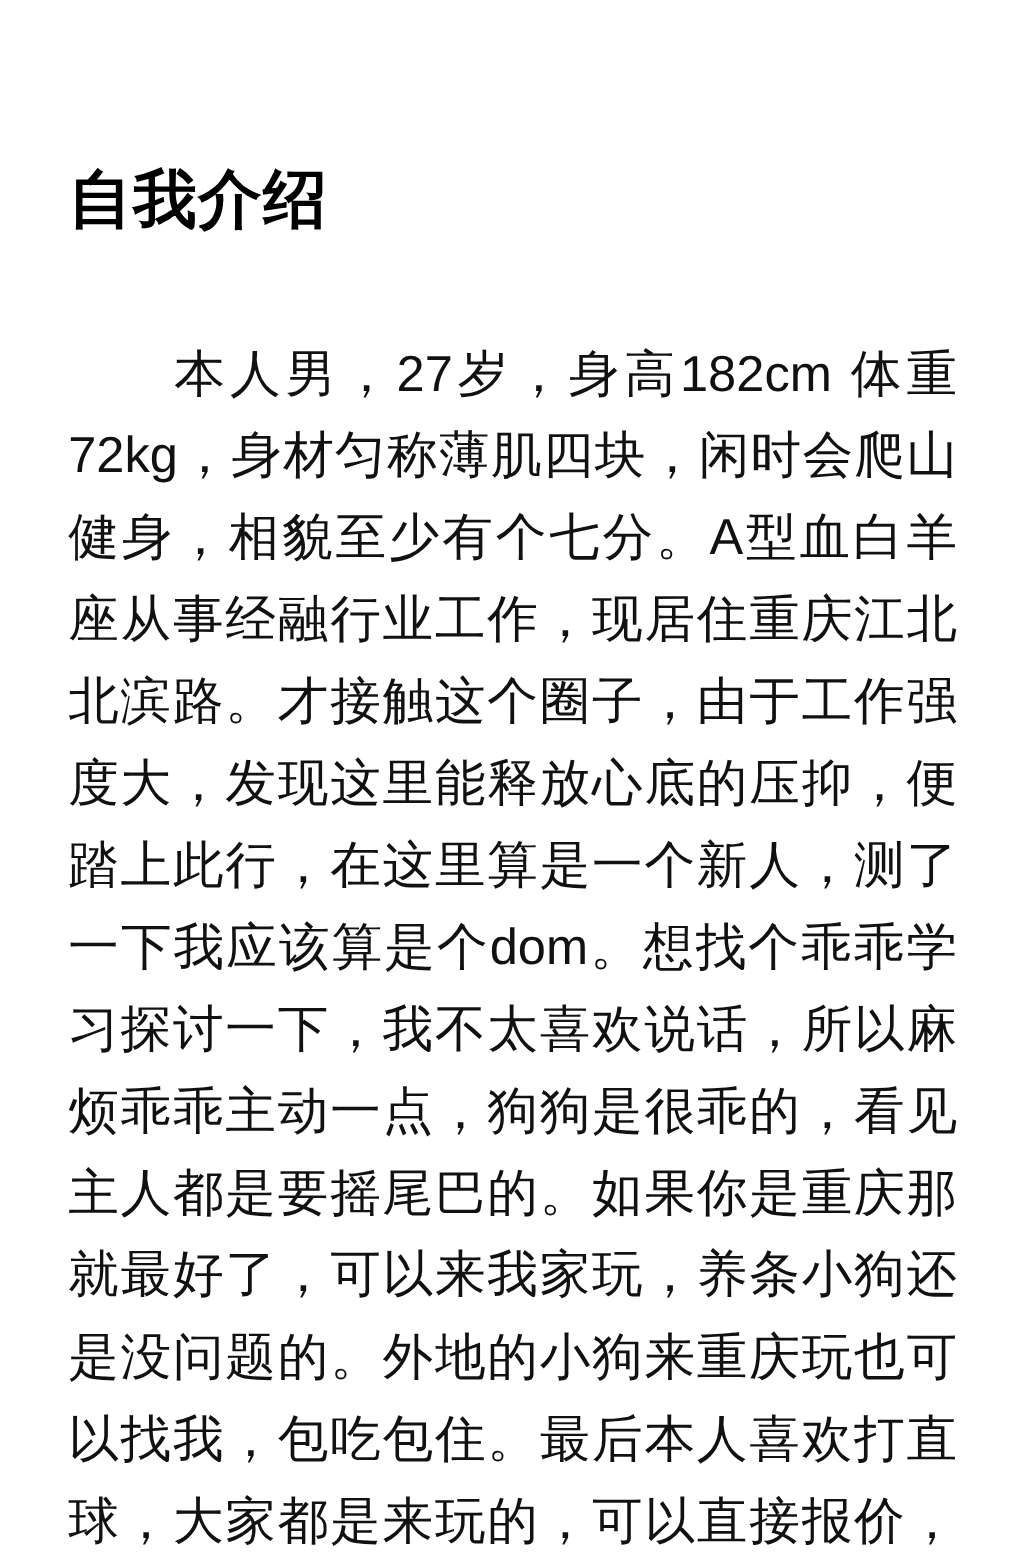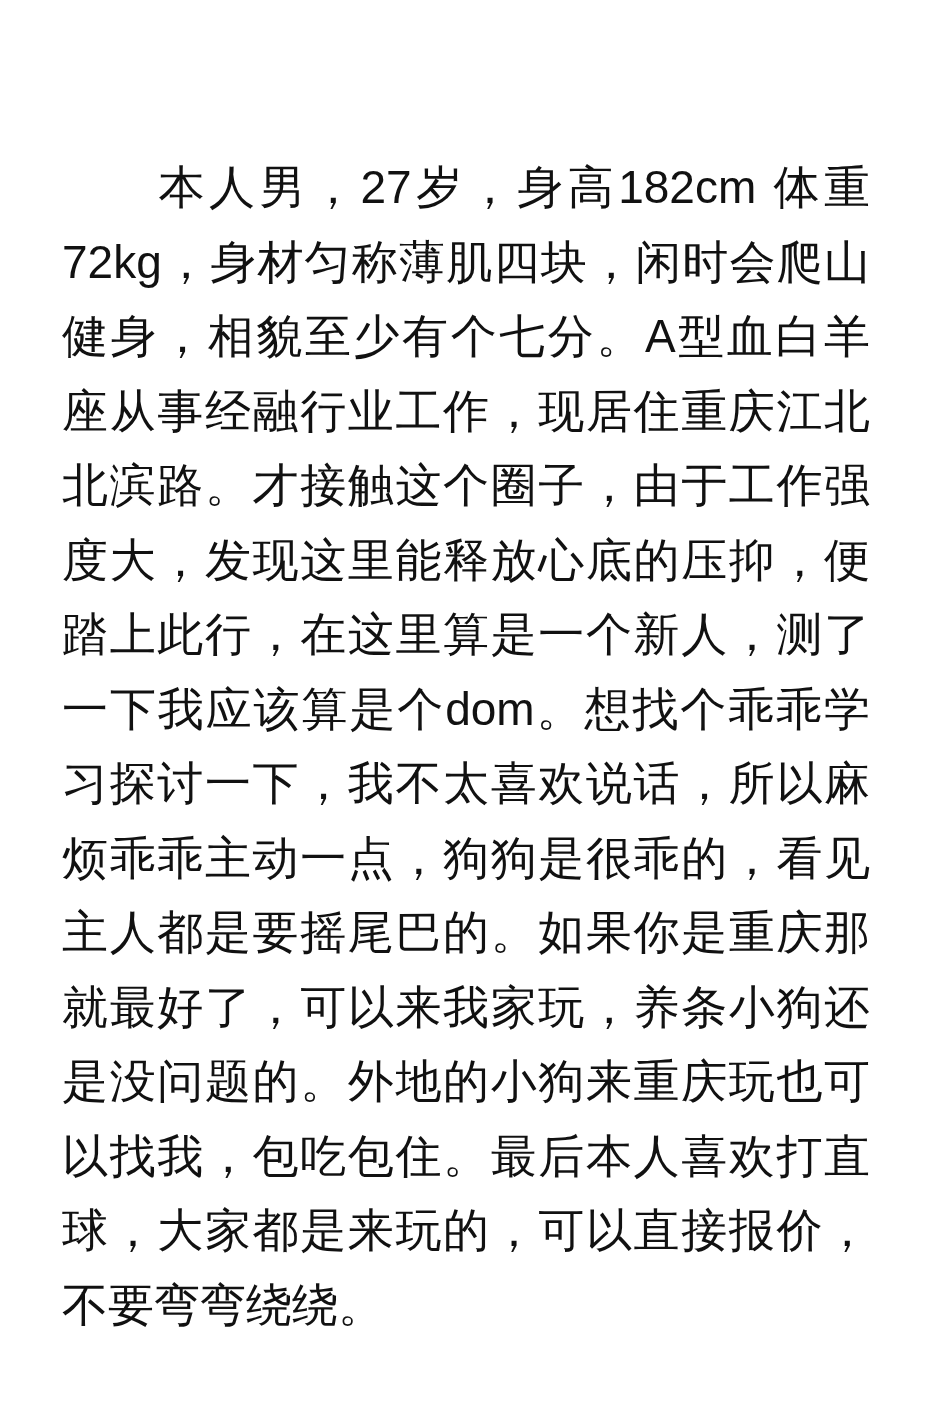--- a/index.html
+++ b/index.html
@@ -40,14 +40,15 @@
   }
   .doc-body .indent {
     display: inline-block;
     width: 2em;
   }
 </style>
 </head>
 <body>
 
 <div class="page">
+  <h1 class="doc-title">自我介绍</h1>
   <p class="doc-body"><span class="indent"></span><span>本人男，27岁，身高182cm 体重72kg，身材匀称薄肌四块，闲时会爬山健身，相貌至少有个七分。A型血白羊座从事经融行业工作，现居住重庆江北北滨路。才接触这个圈子，由于工作强度大，发现这里能释放心底的压抑，便踏上此行，在这里算是一个新人，测了一下我应该算是个dom。想找个乖乖学习探讨一下，我不太喜欢说话，所以麻烦乖乖主动一点，狗狗是很乖的，看见主人都是要摇尾巴的。如果你是重庆那就最好了，可以来我家玩，养条小狗还是没问题的。外地的小狗来重庆玩也可以找我，包吃包住。最后本人喜欢打直球，大家都是来玩的，可以直接报价，不要弯弯绕绕。</span></p>
 </div>
 
 </body></html>

